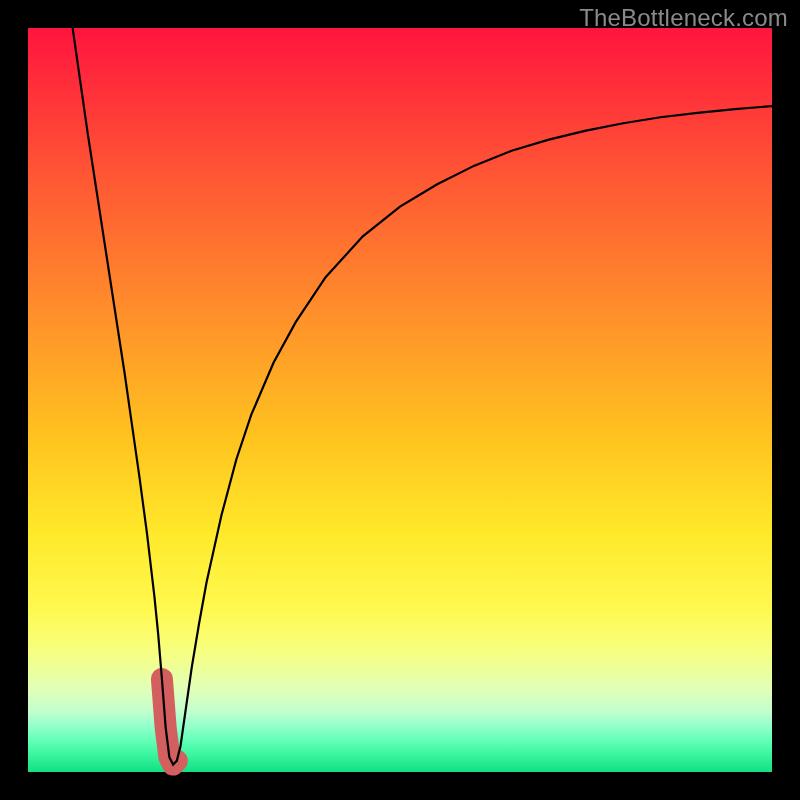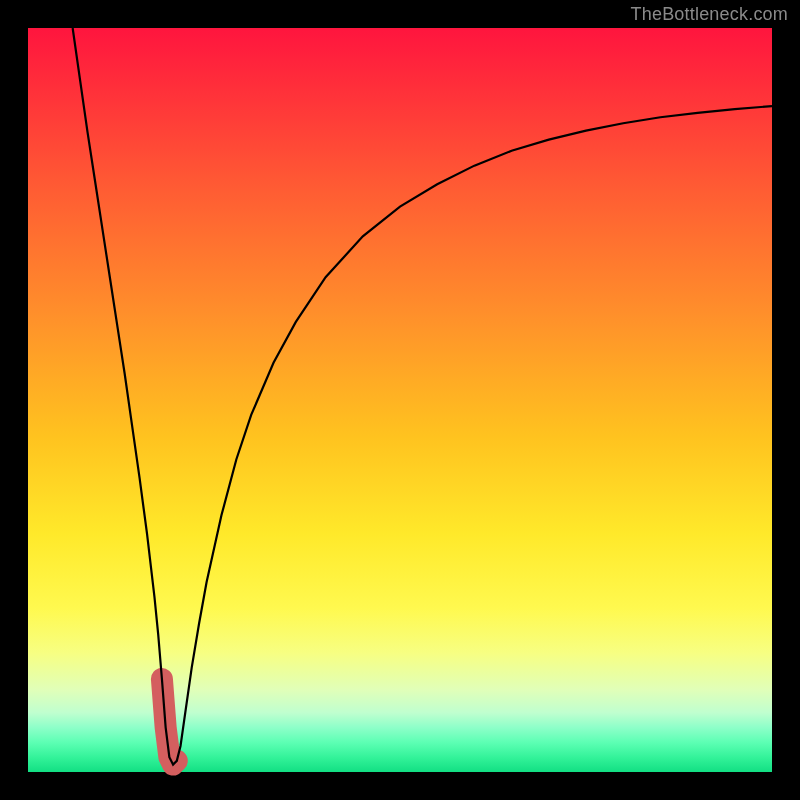--- a/index.html
+++ b/index.html
@@ -36,21 +36,21 @@
     position: absolute;
     left: 0; top: 0;
     width: 100%; height: 100%;
     overflow: visible;
   }
   .watermark {
     position: absolute;
     top: 4px;
     right: 12px;
     font-family: Arial, Helvetica, sans-serif;
-    font-size: 18px;
+    font-size: 24px;
     color: #8a8a8a;
     letter-spacing: 0.2px;
     user-select: none;
   }
   .curve-main {
     fill: none;
     stroke: #000;
     stroke-width: 2.2;
   }
   .curve-band {

